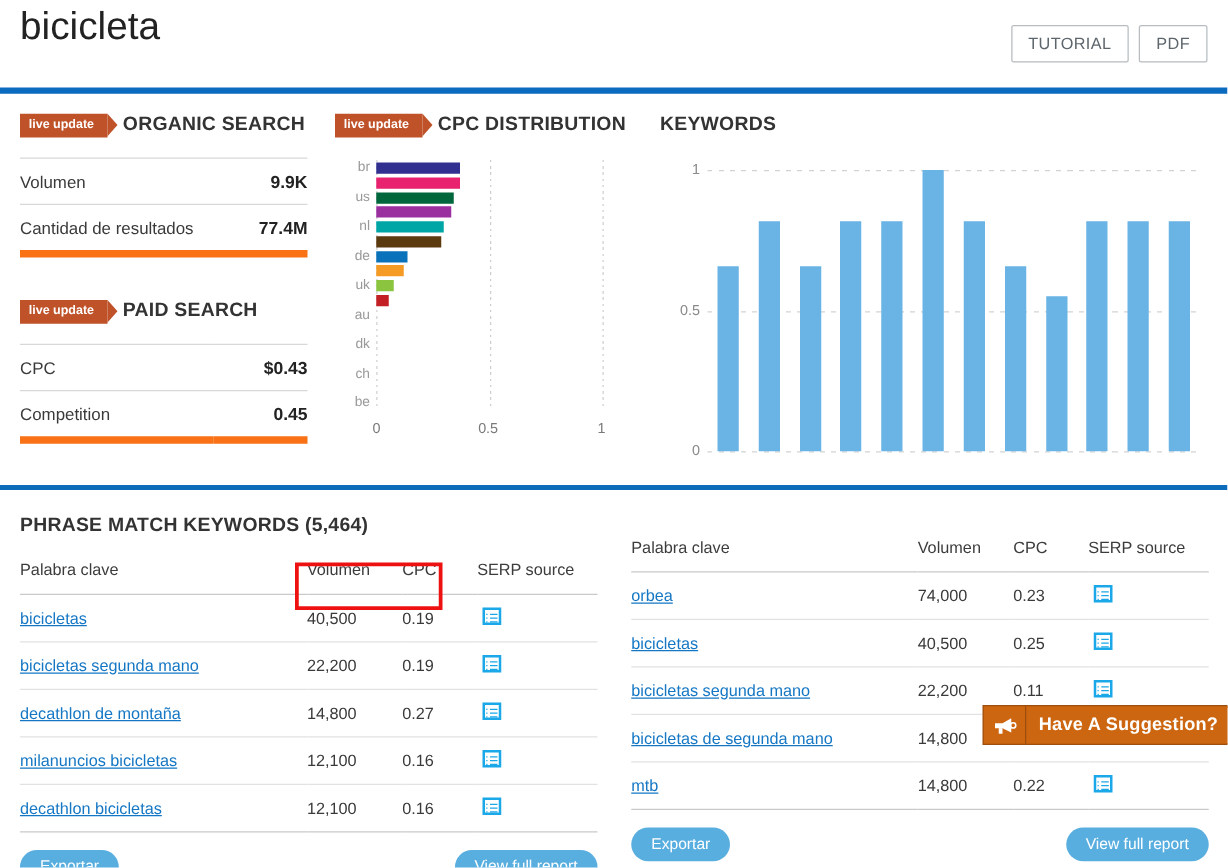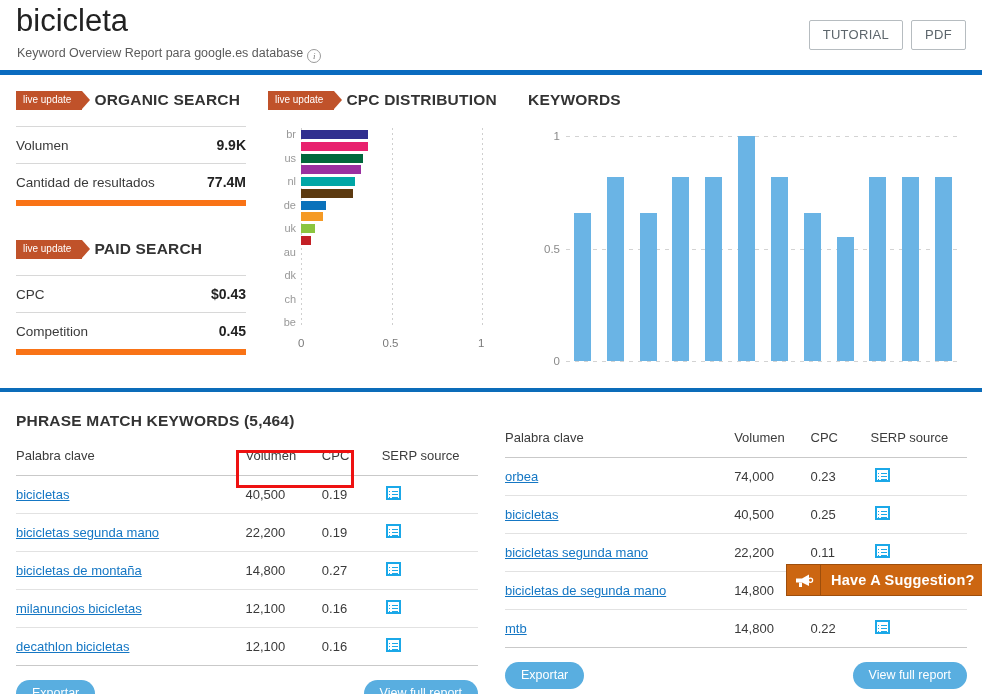--- a/index.html
+++ b/index.html
@@ -40,21 +40,21 @@
   }
   .blue-rule { width: 982px; height: 5px; background: #0a6bbf; }
   .blue-rule.thin { height: 4px; background: #0c6cb9; }
 
   
   .top-section { position: relative; height: 313px; }
 
   .live-badge {
     display: inline-block; position: relative;
     background: #c0522a; color: #ffffff;
-    font-size: 10px; line-height: 10px; font-weight: normal;
+    font-size: 10px; line-height: 10px; font-weight: bold;
     padding: 4px 11px 5px 7px; vertical-align: 3px; margin-right: 12px;
   }
   .live-badge::after {
     content: ""; position: absolute; right: -8px; top: 0;
     border-top: 9.5px solid transparent; border-bottom: 9.5px solid transparent;
     border-left: 8px solid #c0522a;
   }
   .panel-title {
     font-size: 15.5px; font-weight: bold; color: #333333;
     letter-spacing: .2px; vertical-align: 1px;
@@ -146,23 +146,20 @@
      border-right: 1px solid #9e4e0c; height: 100%; }
   .suggestion .sg-text { font-size: 14.5px; font-weight: bold; padding: 0 12px 0 10px; white-space: nowrap; letter-spacing: .2px; }
 </style>
 </head>
 <body>
 
 <div class="page">
 
   <div class="header">
     <div class="header-title">bicicleta</div>
-    <div class="header-sub">
-      <span>Keyword Overview Report para google.es database</span><span class="info-icon">i</span>
-    </div>
     <div class="header-buttons">
       <button class="btn-outline">TUTORIAL</button>
       <button class="btn-outline">PDF</button>
     </div>
   </div>
   <div class="blue-rule"></div>
 
   <div class="top-section">
 
     <div class="stats-panel">
@@ -293,21 +290,21 @@
               <td class="col-cpc">0.19</td>
               <td class="col-serp"><span class="serp-icon"><span class="dot" style="top:3px"></span><span class="dot" style="top:6px"></span><span class="dot" style="top:9px"></span><span style="top:3px"></span><span style="top:6px"></span><span style="top:9px"></span></span></td>
             </tr>
             <tr>
               <td class="col-kw"><span class="kw-link">bicicletas segunda mano</span></td>
               <td class="col-vol">22,200</td>
               <td class="col-cpc">0.19</td>
               <td class="col-serp"><span class="serp-icon"><span class="dot" style="top:3px"></span><span class="dot" style="top:6px"></span><span class="dot" style="top:9px"></span><span style="top:3px"></span><span style="top:6px"></span><span style="top:9px"></span></span></td>
             </tr>
             <tr>
-              <td class="col-kw"><span class="kw-link">bicicletas de montaña</span></td>
+              <td class="col-kw"><span class="kw-link">decathlon de montaña</span></td>
               <td class="col-vol">14,800</td>
               <td class="col-cpc">0.27</td>
               <td class="col-serp"><span class="serp-icon"><span class="dot" style="top:3px"></span><span class="dot" style="top:6px"></span><span class="dot" style="top:9px"></span><span style="top:3px"></span><span style="top:6px"></span><span style="top:9px"></span></span></td>
             </tr>
             <tr>
               <td class="col-kw"><span class="kw-link">milanuncios bicicletas</span></td>
               <td class="col-vol">12,100</td>
               <td class="col-cpc">0.16</td>
               <td class="col-serp"><span class="serp-icon"><span class="dot" style="top:3px"></span><span class="dot" style="top:6px"></span><span class="dot" style="top:9px"></span><span style="top:3px"></span><span style="top:6px"></span><span style="top:9px"></span></span></td>
             </tr>

